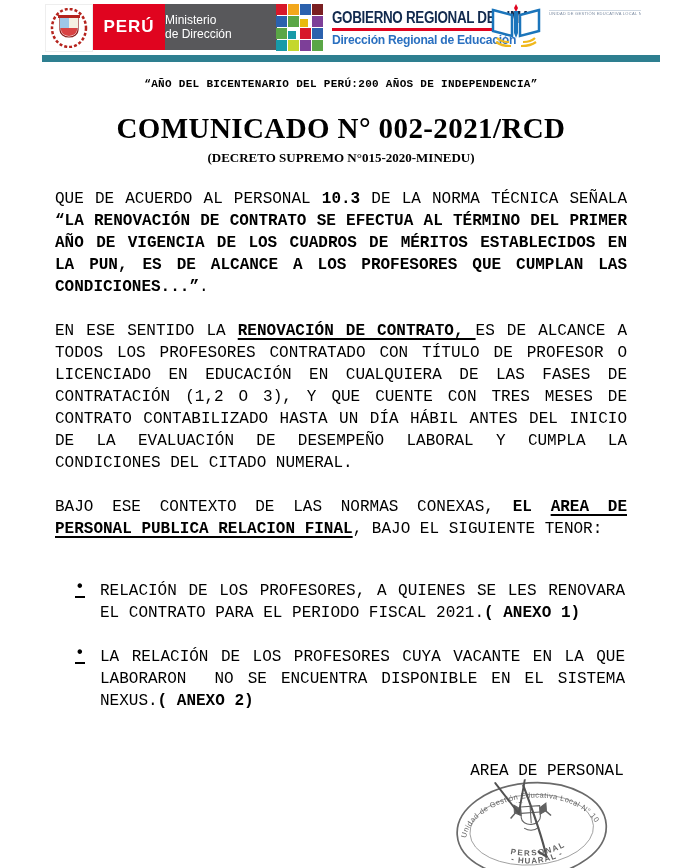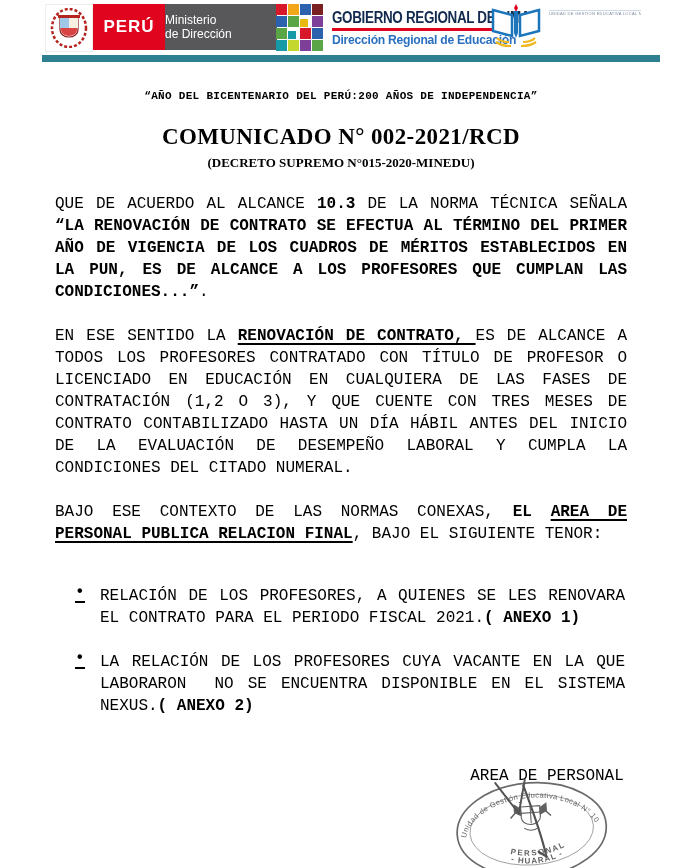--- a/index.html
+++ b/index.html
@@ -25,22 +25,22 @@
   .ugel-text{margin-left:4px;margin-top:8px;}
   .ugel-wordmark{font-size:27px;font-weight:bold;letter-spacing:-1px;line-height:26px;white-space:nowrap;}
   .ugel-wordmark .u-blue{color:#1b75bb;}
   .ugel-wordmark .u-yellow{color:#fdb813;}
   .ugel-tagline{font-size:4px;color:#7a8aa0;letter-spacing:.3px;white-space:nowrap;overflow:hidden;width:92px;border-top:1px solid #cfd8e2;}
 
   .teal-bar{position:absolute;left:42px;top:55px;width:618px;height:7px;background:#2e7f90;}
 
   
   .doc{position:absolute;left:55px;top:74px;width:572px;}
-  .motto{text-align:center;font-family:"Liberation Mono",monospace;font-weight:bold;font-size:11px;letter-spacing:.3px;margin:16px 0 0 0;}
-  .doc-title{text-align:center;font-family:"Liberation Serif",serif;font-weight:bold;font-size:23px;letter-spacing:.4px;margin:22px 0 0 0;}
+  .motto{text-align:center;font-family:"Liberation Mono",monospace;font-weight:bold;font-size:11px;letter-spacing:.3px;margin:4px 0 0 0;}
+  .doc-title{text-align:center;font-family:"Liberation Serif",serif;font-weight:bold;font-size:29px;letter-spacing:.4px;margin:22px 0 0 0;}
   .doc-subtitle{text-align:center;font-family:"Liberation Serif",serif;font-weight:bold;font-size:13px;margin:5px 0 0 0;}
 
   .body-par{font-family:"Liberation Mono",monospace;font-size:16px;line-height:22px;
             text-align:justify;margin:22px 0 0 0;}
   .st-b{font-weight:bold;}
   .st-u{text-decoration:underline;text-decoration-thickness:2px;text-underline-offset:3px;}
 
   ul.bullets{list-style:none;margin:40px 0 0 0;padding:0 2px 0 45px;}
   ul.bullets li{position:relative;font-family:"Liberation Mono",monospace;font-size:16px;line-height:22px;text-align:justify;margin-bottom:22px;}
   ul.bullets .bullet{position:absolute;left:-25px;top:-2px;font-weight:bold;border-bottom:2px solid #000;line-height:18px;}
@@ -121,21 +121,21 @@
     </div>
   </div>
 
   <div class="teal-bar"></div>
 
   <div class="doc">
     <p class="motto">“AÑO DEL BICENTENARIO DEL PERÚ:200 AÑOS DE INDEPENDENCIA”</p>
     <h1 class="doc-title">COMUNICADO N° 002-2021/RCD</h1>
     <h2 class="doc-subtitle">(DECRETO SUPREMO N°015-2020-MINEDU)</h2>
 
-    <p class="body-par"><span>QUE DE ACUERDO AL ALCANCE </span><span class="st-b">10.3</span><span> DE LA NORMA TÉCNICA SEÑALA </span><span class="st-b">“LA RENOVACIÓN DE CONTRATO SE EFECTUA AL TÉRMINO DEL PRIMER AÑO DE VIGENCIA DE LOS CUADROS DE MÉRITOS ESTABLECIDOS EN LA PUN, ES DE ALCANCE A LOS PROFESORES QUE CUMPLAN LAS CONDICIONES...”</span><span>.</span></p>
+    <p class="body-par"><span>QUE DE ACUERDO AL PERSONAL </span><span class="st-b">10.3</span><span> DE LA NORMA TÉCNICA SEÑALA </span><span class="st-b">“LA RENOVACIÓN DE CONTRATO SE EFECTUA AL TÉRMINO DEL PRIMER AÑO DE VIGENCIA DE LOS CUADROS DE MÉRITOS ESTABLECIDOS EN LA PUN, ES DE ALCANCE A LOS PROFESORES QUE CUMPLAN LAS CONDICIONES...”</span><span>.</span></p>
     <p class="body-par"><span>EN ESE SENTIDO LA </span><span class="st-b st-u">RENOVACIÓN DE CONTRATO, </span><span>ES DE ALCANCE A TODOS LOS PROFESORES CONTRATADO CON TÍTULO DE PROFESOR O LICENCIADO EN EDUCACIÓN EN CUALQUIERA DE LAS FASES DE CONTRATACIÓN (1,2 O 3), Y QUE CUENTE CON TRES MESES DE CONTRATO CONTABILIZADO HASTA UN DÍA HÁBIL ANTES DEL INICIO DE LA EVALUACIÓN DE DESEMPEÑO LABORAL Y CUMPLA LA CONDICIONES DEL CITADO NUMERAL.</span></p>
     <p class="body-par"><span>BAJO ESE CONTEXTO DE LAS NORMAS CONEXAS, </span><span class="st-b">EL </span><span class="st-b st-u">AREA DE PERSONAL PUBLICA RELACION FINAL</span><span>, BAJO EL SIGUIENTE TENOR:</span></p>
 
     <ul class="bullets">
       <li>
         <span class="bullet">•</span>
         <span><span>RELACIÓN DE LOS PROFESORES, A QUIENES SE LES RENOVARA EL CONTRATO PARA EL PERIODO FISCAL 2021.</span><span class="st-b">( ANEXO 1)</span></span>
       </li>
       <li>
         <span class="bullet">•</span>

